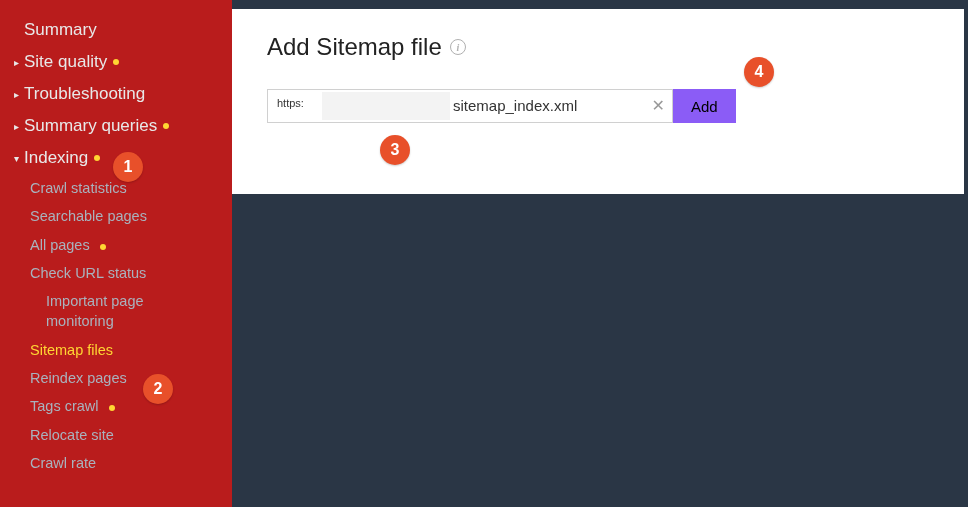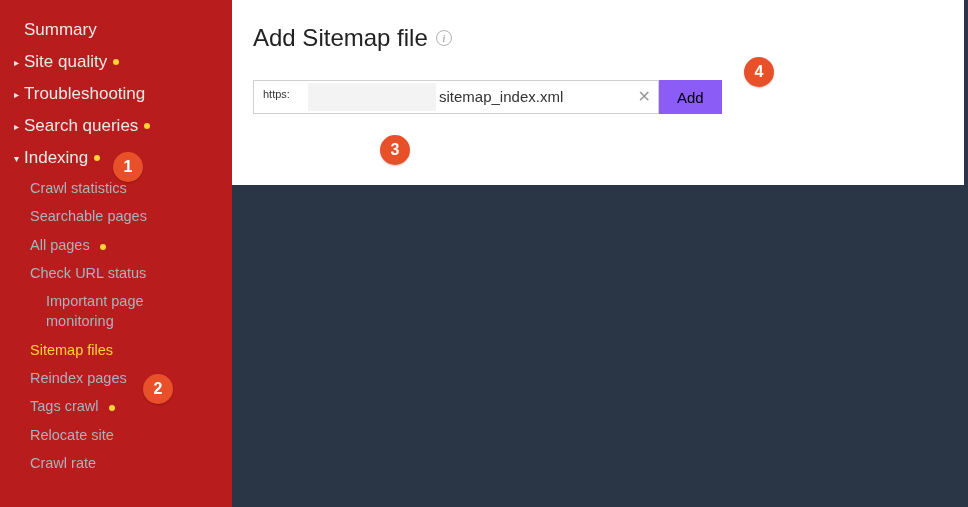--- a/index.html
+++ b/index.html
@@ -7,21 +7,21 @@
   .layout { display: flex; width: 100%; height: 100%; }
   .sidebar { width: 232px; background: #b91c1c; color: #e8e8e8; padding: 14px 0 0 0; font-size: 15px; }
   .sb-item { padding: 6px 18px 6px 14px; display: flex; align-items: center; cursor: pointer; color: #e8e8e8; }
   .sb-item.top { font-size: 17px; }
   .sb-arrow { width: 10px; display: inline-block; font-size: 10px; color: #e8e8e8; }
   .sb-label { flex: 0 0 auto; }
   .dot { width: 6px; height: 6px; border-radius: 50%; background: #ffd633; display: inline-block; margin-left: 6px; }
   .sub { padding-left: 30px; color: #a9b2bd; font-size: 14.5px; line-height: 1.4; padding-top: 4px; padding-bottom: 4px; cursor: pointer; }
   .sub.active { color: #ffd633; }
   .main { flex: 1; padding: 0 0 0 0; background: #2a3645; }
-  .panel { background: #ffffff; margin: 0 0 0 0; width: 732px; height: 185px; padding: 24px 21px; }
+  .panel { background: #ffffff; margin: 9px 0 0 0; width: 732px; height: 185px; padding: 24px 35px; }
   .panel h1 { font-size: 24px; font-weight: 400; color: #222; display: flex; align-items: center; gap: 8px; }
   .info-icon { width: 16px; height: 16px; border: 1.5px solid #b0b0b0; border-radius: 50%; display: inline-flex; align-items: center; justify-content: center; font-size: 10px; color: #b0b0b0; font-family: Georgia, serif; font-style: italic; font-weight: bold; }
   .input-row { display: flex; align-items: stretch; margin-top: 28px; }
   .input-wrap { position: relative; flex: 0 0 406px; }
   .input-wrap input { width: 100%; height: 34px; border: 1px solid #d0d0d0; padding: 0 30px 0 10px; font-size: 15px; color: #333; outline: none; }
   .clear-x { position: absolute; right: 8px; top: 50%; transform: translateY(-50%); color: #999; cursor: pointer; font-size: 16px; line-height: 1; }
   .add-btn { height: 34px; background: #8b5cf6; border: none; padding: 0 18px; font-size: 15px; color: #000; cursor: pointer; margin-left: 0; }
   .blur-box { position: absolute; left: 55px; top: 3px; width: 128px; height: 28px; background: #f3f3f3; }
   .callout { position: absolute; width: 30px; height: 30px; border-radius: 50%; background: #e8502a; color: #fff; display: flex; align-items: center; justify-content: center; font-size: 16px; font-weight: 600; z-index: 10; box-shadow: 0 1px 2px rgba(0,0,0,0.2); }
   .layout { position: relative; }
@@ -40,21 +40,21 @@
       <span class="sb-arrow">▸</span>
       <span class="sb-label">Site quality</span>
       <span class="dot"></span>
     </div>
     <div class="sb-item top">
       <span class="sb-arrow">▸</span>
       <span class="sb-label">Troubleshooting</span>
     </div>
     <div class="sb-item top">
       <span class="sb-arrow">▸</span>
-      <span class="sb-label">Search queries</span>
+      <span class="sb-label">Summary queries</span>
       <span class="dot"></span>
     </div>
     <div class="sb-item top">
       <span class="sb-arrow">▾</span>
       <span class="sb-label">Indexing</span>
       <span class="dot"></span>
     </div>
 
     <div class="sub">Crawl statistics</div>
     <div class="sub">Searchable pages</div>

